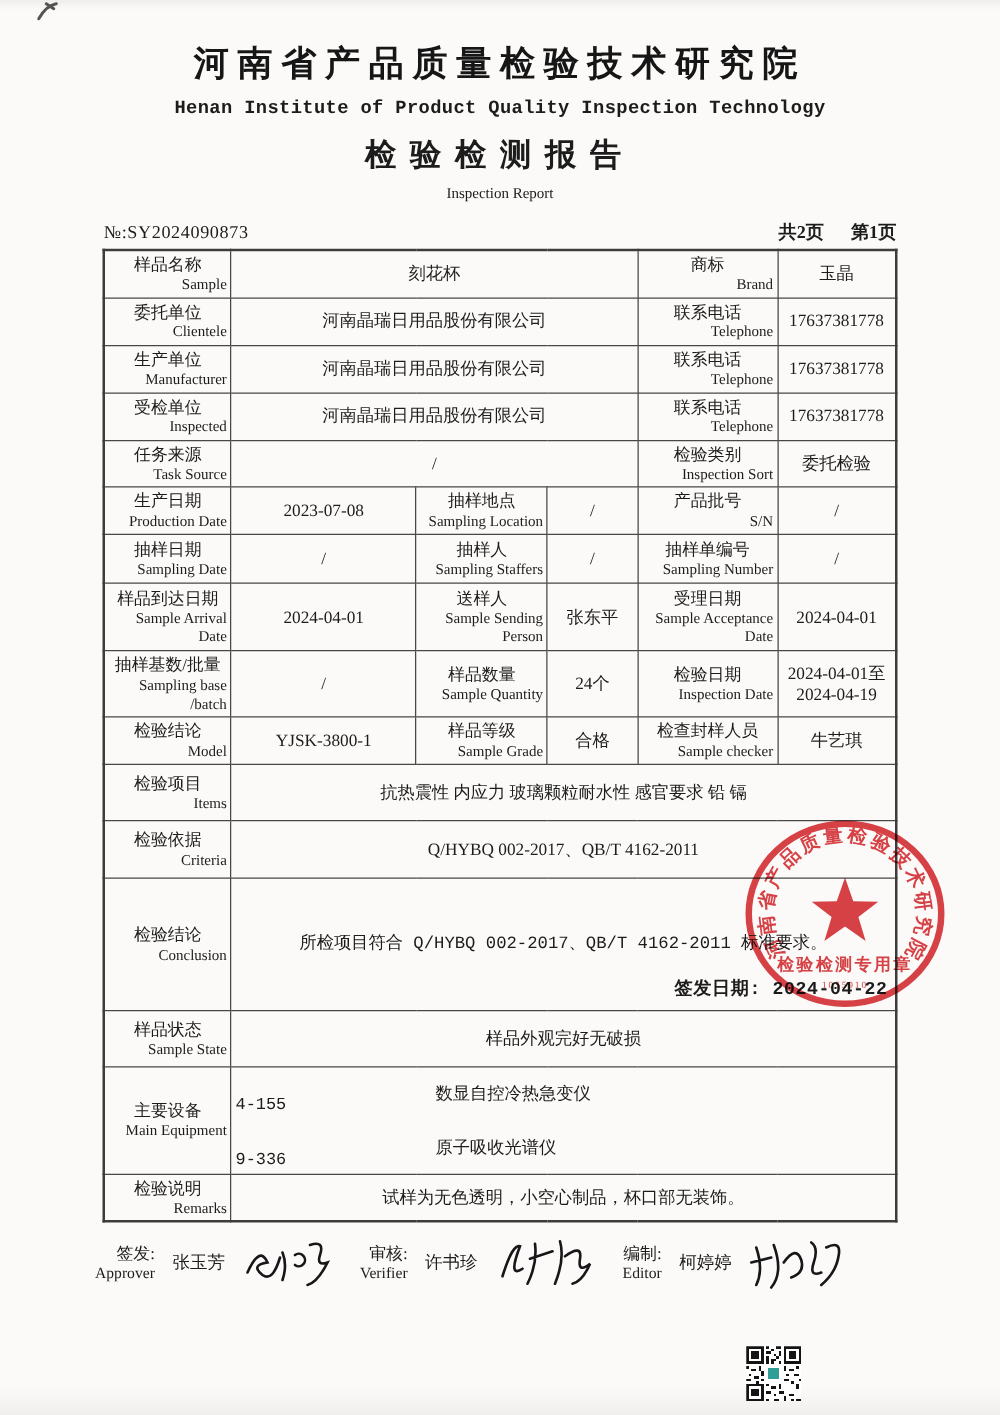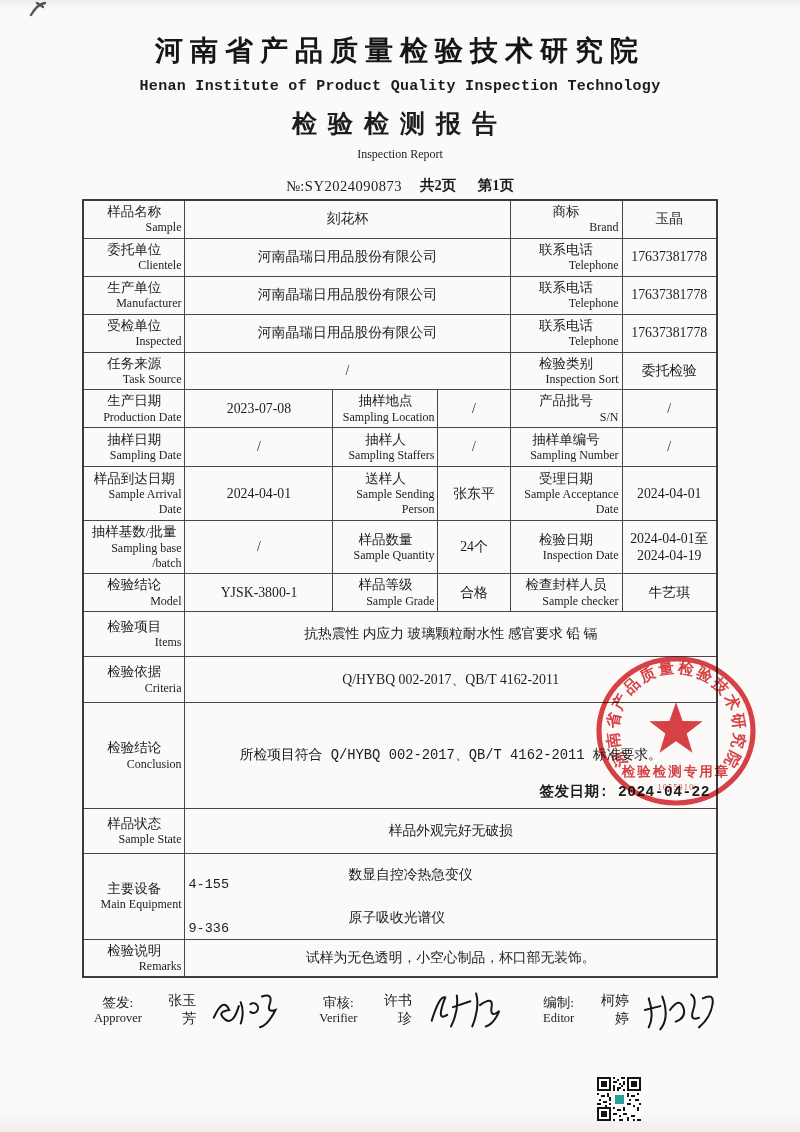--- a/index.html
+++ b/index.html
@@ -11,21 +11,21 @@
     width:800px; height:1132px; position:relative; overflow:hidden;
   }
   .penmark{ position:absolute; left:27px; top:0; }
   
   .hdr{ text-align:center; padding-top:32px; }
   .hdr .cn-title{ font-size:28px; font-weight:bold; letter-spacing:7px; color:#161616; }
   .hdr .en-title{ font-size:15px; font-weight:bold; margin-top:8px; letter-spacing:.3px;font-family:Liberation Mono, monospace; }
   .hdr .rpt-cn{ font-size:25px; font-weight:bold; letter-spacing:11px; margin-top:12px; }
   .hdr .rpt-en{ font-size:12px; margin-top:7px; }
   
-  .meta{ width:634px; margin:14px auto 0 auto; display:flex; justify-content:center; align-items:flex-end; font-size:14.5px;font-family:Liberation Serif, serif; }
+  .meta{ width:634px; margin:14px auto 0 auto; display:flex; justify-content:space-between; align-items:flex-end; font-size:14.5px;font-family:Liberation Serif, serif; }
   .meta .pginfo span{ margin-left:18px; font-weight:bold; }
   .meta .no{ letter-spacing:.5px; }
   
   table.rpt{ width:634px; margin:4px auto 0 auto; border-collapse:collapse; table-layout:fixed;
              border:2.4px solid #3c3c3c; }
   table.rpt td{ border:1.6px solid #474747; text-align:center; vertical-align:middle;
                 font-size:13.8px; line-height:1.28; padding:2px 3px; overflow:hidden; }
   td.lbl .cn{ font-size:13.5px; display:block; }
   td.lbl .en{ font-size:12px; display:block;text-align:right; }
   td.val{ font-size:14px; }
@@ -35,21 +35,21 @@
   tr.h54 td{ height:54px; } tr.h47 td{ height:47px; } tr.h45 td{ height:45px; }
   tr.h46 td{ height:46px; } tr.h106 td{ height:106px; } tr.h53 td{ height:53px; }
   td.concl{ position:relative; vertical-align:top; text-align:left; padding:14px 10px 0 10px;font-family:Liberation Mono, monospace; }
   .issue-line{ position:absolute; right:6px; bottom:7px; font-size:14.5px; font-weight:bold; letter-spacing:.5px; }
   .equip-line{ display:flex; align-items:center; }
   .equip-line .code{ width:160px; font-family:"Liberation Mono","DejaVu Sans Mono",monospace; font-size:13.5px; text-align:left;margin-top:20px; }
   .equip-line + .equip-line{ margin-top:6px; }
   
   .sig-row{ width:648px; margin:8px auto 0 auto; display:flex; align-items:center; font-size:13.5px; }
   .sig-block{ display:flex; align-items:center; }
-  .sig-label{ text-align:center; line-height:1.2;margin-left:18px; }
+  .sig-label{ text-align:right; line-height:1.2; }
   .sig-label .cn{ display:block; font-size:13.5px; }
   .sig-label .en{ display:block; font-size:12.5px; }
   .sig-name{ font-size:14px; margin-left:14px;text-align:right; }
   .scribble{ margin-left:12px; }
   
   .stamp{ position:absolute; left:592px; top:654px; width:172px; height:160px;
           pointer-events:none; mix-blend-mode:multiply; opacity:.88; z-index:6; }
   
   .qr{ position:absolute; left:597px; top:1077px; width:44px; height:44px; }
 </style>

